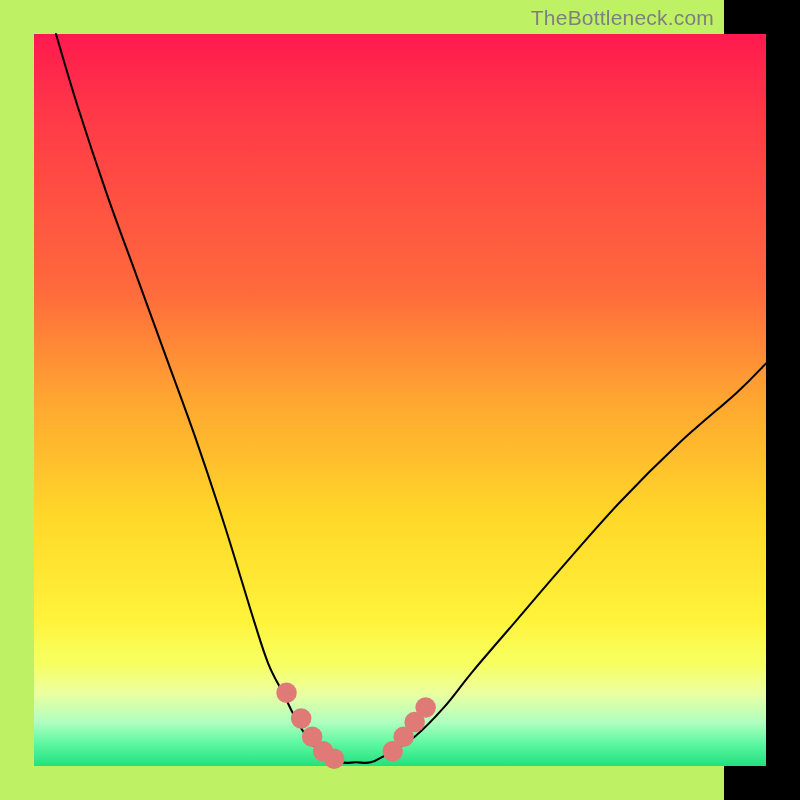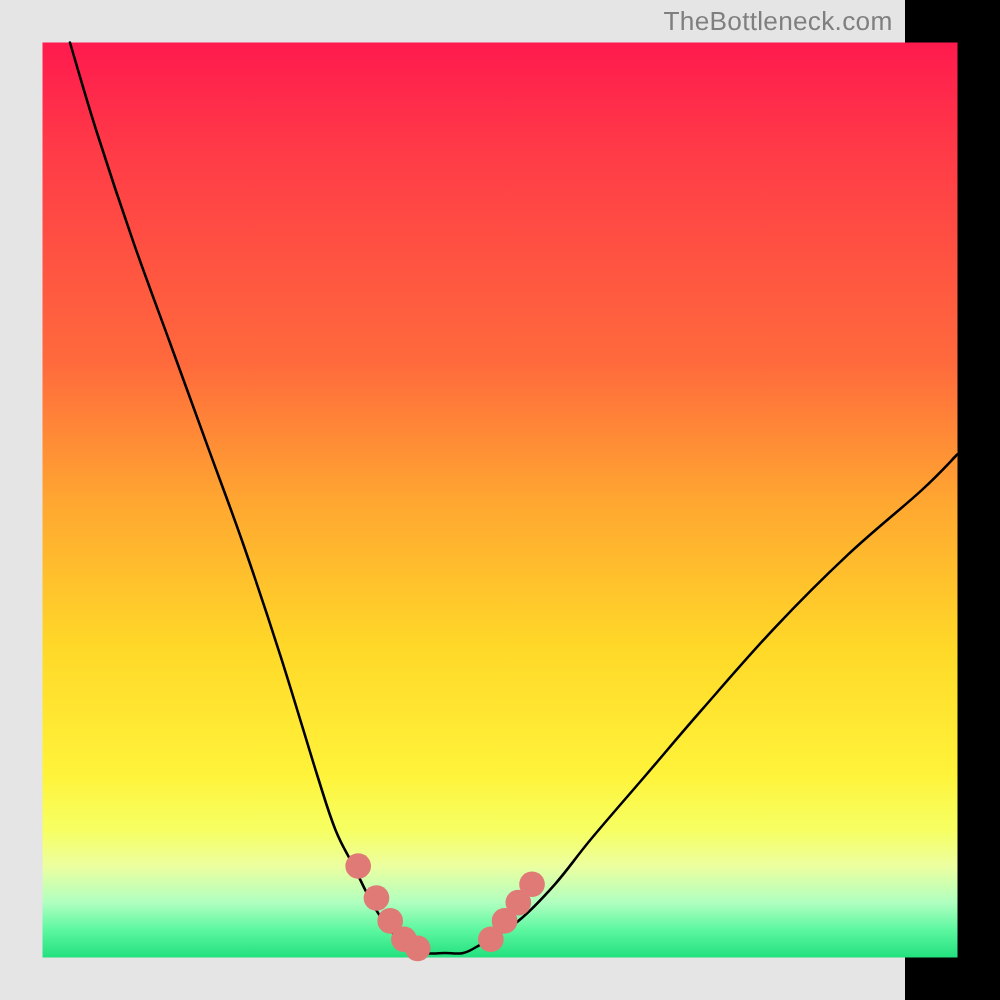--- a/index.html
+++ b/index.html
@@ -8,21 +8,21 @@
     width: 800px;
     height: 800px;
     overflow: hidden;
     background: #000;
     font-family: Arial, Helvetica, sans-serif;
   }
   .container {
     position: relative;
     width: 724px;
     height: 800px;
-    background: #e5e5e5;
+    background: #bef264;
   }
   .plot-area {
     position: absolute;
     left: 34px;
     top: 34px;
     width: 732px;
     height: 732px;
     
     background: linear-gradient(
       to bottom,

